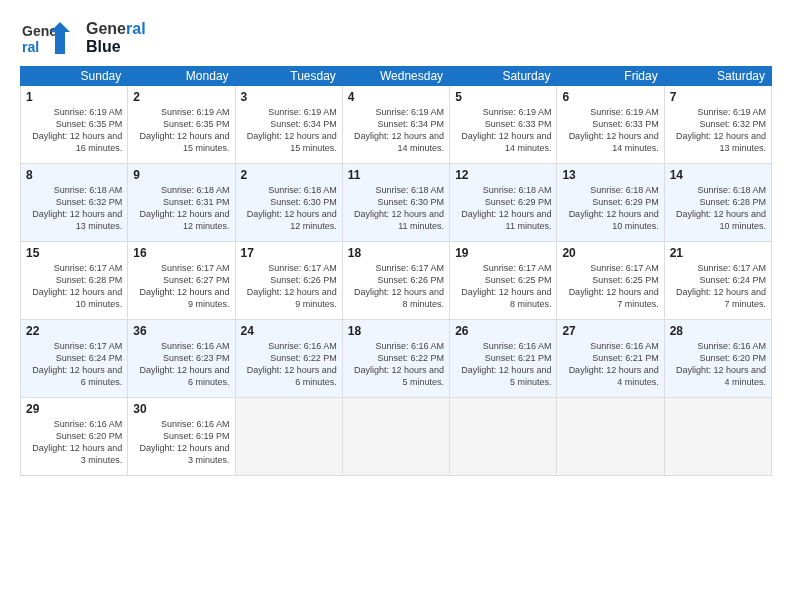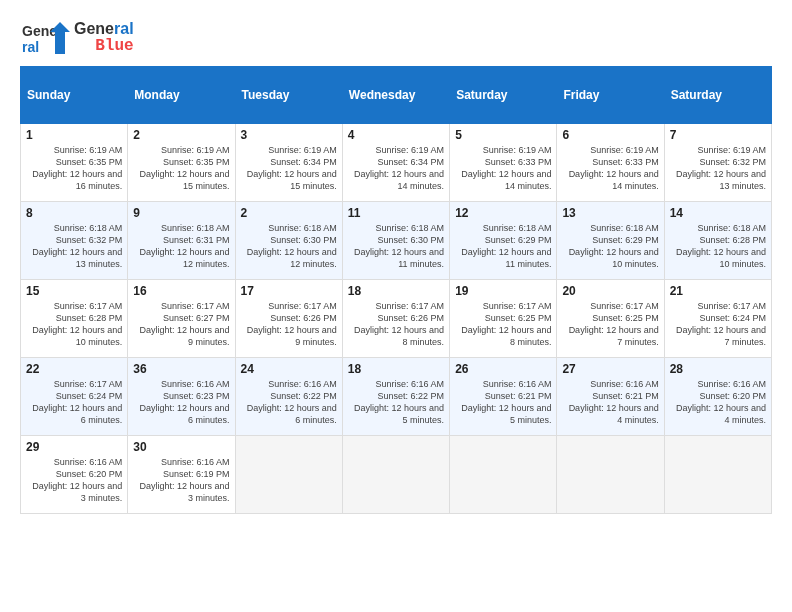--- a/index.html
+++ b/index.html
@@ -42,23 +42,23 @@
     }
     .calendar {
       width: 100%;
       border-collapse: collapse;
       border: 1px solid #ccc;
     }
     .calendar th {
       background: #1a73c7;
       color: #fff;
       font-size: 12px;
-      font-weight: bold;
-      padding: 21px 6px;
-      text-align: left;
+      font-weight: normal;
+      padding: 2px 6px;
+      text-align: right;
       border: 1px solid #1a73c7;
     }
     .calendar td {
       vertical-align: top;
       border: 1px solid #ddd;
       padding: 4px 5px;
       width: calc(100% / 7);
       font-size: 9.5px;
       color: #333;
       background: #fff;
@@ -88,23 +88,23 @@
 <body>
 
 <div class="page">
   <div class="header-row">
     <div class="logo">
   <svg width="50" height="40" viewBox="0 0 50 40">
     <text x="2" y="18" font-size="14" font-weight="bold" fill="#333" font-family="Arial">Gene</text>
     <text x="2" y="34" font-size="14" font-weight="bold" fill="#1a73c7" font-family="Arial">ral</text>
     <polygon points="40,4 50,14 45,14 45,36 35,36 35,14 30,14" fill="#1a73c7"></polygon>
   </svg>
-  <div style="margin-left:4px;text-align:right;">
+  <div style="margin-left:16px;">
     <div style="font-size:16px;font-weight:bold;color:#333;line-height:1.1;">Gene<span style="color:#1a73c7">ral</span></div>
-    <div style="font-size:16px;font-weight:bold;color:#ef4444;line-height:1.1;font-family:Liberation Mono, monospace;">Blue</div>
+    <div style="font-size:16px;font-weight:bold;color:#0f172a;line-height:1.1;">Blue</div>
   </div>
 </div>
     <div class="title-area">
       <div class="month-title"></div>
       <div class="location"></div>
     </div>
   </div>
 
   <table class="calendar">
     <thead>

